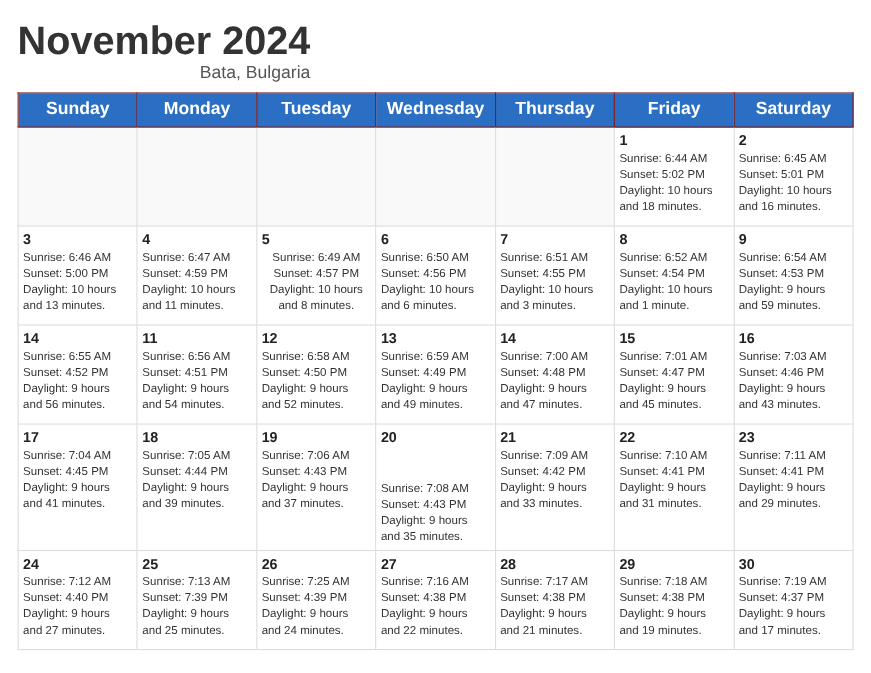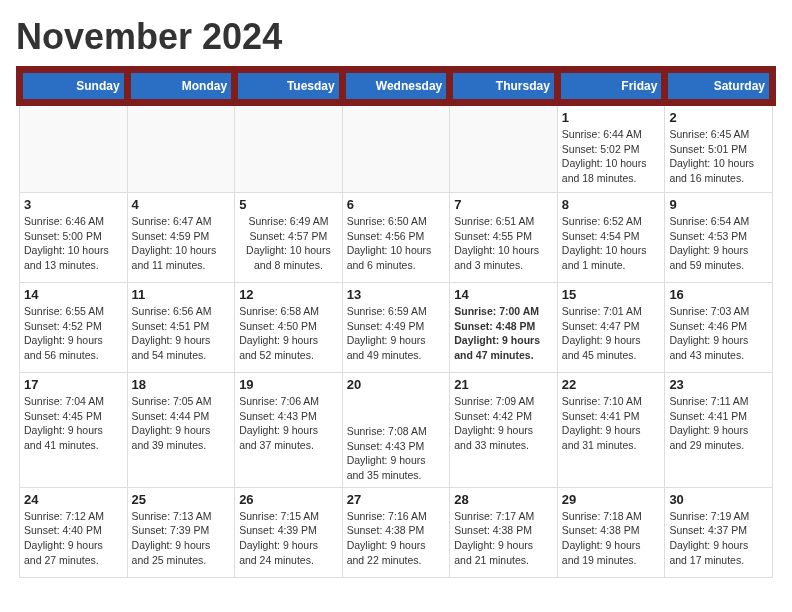--- a/index.html
+++ b/index.html
@@ -48,24 +48,24 @@
     }
     .calendar {
       width: 100%;
       border-collapse: collapse;
       font-size: 11px;
     }
     .calendar th {
       background: #2a6fc4;
       color: #fff;
       padding: 6px 4px;
-      text-align: right;
-      font-size: 12px;
+      text-align: center;
+      font-size: 16px;
       font-weight: bold;
-      border: 7px solid #7f1d1d;
+      border: 1px solid #7f1d1d;
     }
     .calendar td {
       border: 1px solid #ddd;
       vertical-align: top;
       padding: 4px;
       width: calc(100% / 7);
       min-height: 80px;
       height: 90px;
     }
     .calendar td.empty {
@@ -83,20 +83,21 @@
       font-size: 10.5px;
       line-height: 1.4;
     }
   </style>
 </head>
 <body>
 
 <div class="header">
   <div class="title-area">
     <div class="month-title">November 2024</div>
+    <div class="location">Bata, Bulgaria</div>
   </div>
 </div>
 
 <table class="calendar">
   <thead>
     <tr>
     <th>Sunday</th>
         <th>Monday</th>
         <th>Tuesday</th>
         <th>Wednesday</th>
@@ -202,21 +203,21 @@
         </td>
         <td>
           <span class="day-number">13</span>
           <div class="day-info" style="white-space: pre-line;">Sunrise: 6:59 AM
 Sunset: 4:49 PM
 Daylight: 9 hours
 and 49 minutes.</div>
         </td>
         <td>
           <span class="day-number">14</span>
-          <div class="day-info" style="white-space: pre-line; font-weight: bold;">Sunrise: 7:00 AM
+          <div class="day-info" style="white-space: pre-line;">Sunrise: 7:00 AM
 Sunset: 4:48 PM
 Daylight: 9 hours
 and 47 minutes.</div>
         </td>
         <td>
           <span class="day-number">15</span>
           <div class="day-info" style="white-space: pre-line;">Sunrise: 7:01 AM
 Sunset: 4:47 PM
 Daylight: 9 hours
 and 45 minutes.</div>
@@ -290,21 +291,21 @@
         </td>
         <td>
           <span class="day-number">25</span>
           <div class="day-info" style="white-space: pre-line;">Sunrise: 7:13 AM
 Sunset: 7:39 PM
 Daylight: 9 hours
 and 25 minutes.</div>
         </td>
         <td>
           <span class="day-number">26</span>
-          <div class="day-info" style="white-space: pre-line;">Sunrise: 7:15 AM
+          <div class="day-info" style="white-space: pre-line;">Sunrise: 7:25 AM
 Sunset: 4:39 PM
 Daylight: 9 hours
 and 24 minutes.</div>
         </td>
         <td>
           <span class="day-number">27</span>
           <div class="day-info" style="white-space: pre-line;">Sunrise: 7:16 AM
 Sunset: 4:38 PM
 Daylight: 9 hours
 and 22 minutes.</div>

